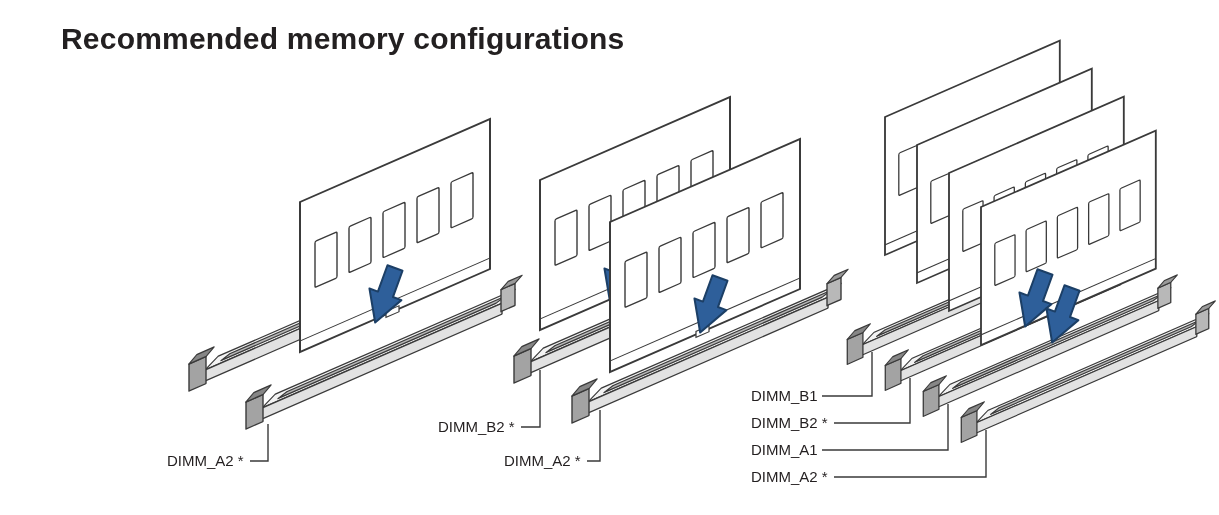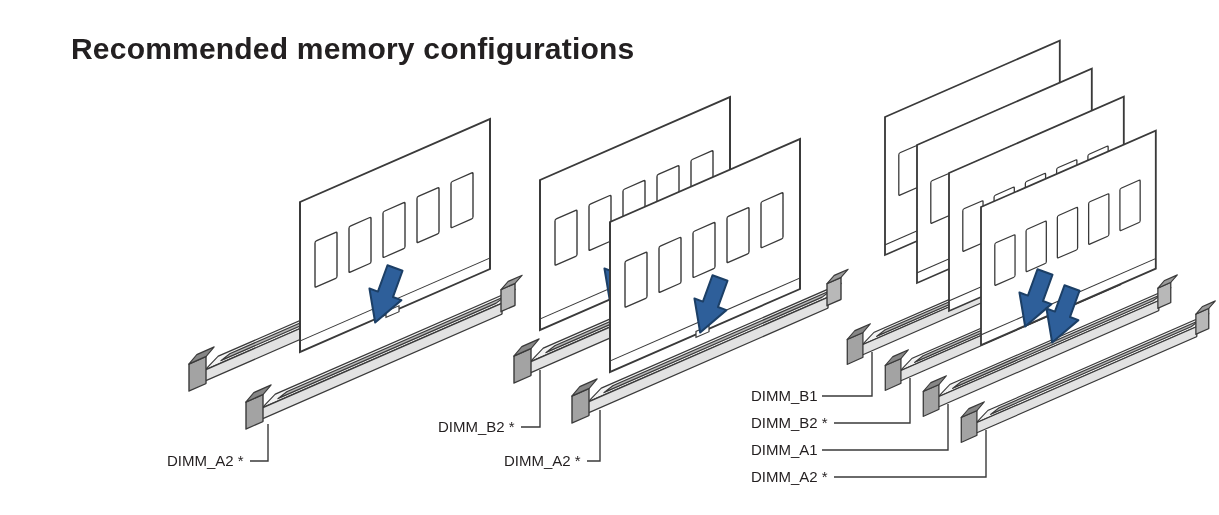--- a/index.html
+++ b/index.html
@@ -1,21 +1,21 @@
 <!DOCTYPE html>
 <html><head>
 <meta charset="utf-8">
 <style>
   html,body{margin:0;padding:0;}
   body{
     width:1219px;height:515px;background:#ffffff;position:relative;
     overflow:hidden;font-family:"Liberation Sans",sans-serif;
   }
   h1.page-title{
-    position:absolute;left:57px;top:18px;margin:14px;
+    position:absolute;left:57px;top:18px;margin:4px;
     font-size:30px;font-weight:700;color:#232021;letter-spacing:.2px;
     font-family:"Liberation Sans",sans-serif;
   }
   svg.diagram{position:absolute;left:0;top:0;}
   svg text.lbl{
     font-family:"Liberation Sans",sans-serif;font-size:15px;fill:#231f20;
   }
   .leader{fill:none;stroke:#3a3a3a;stroke-width:1.4;}
 </style>
 </head>

